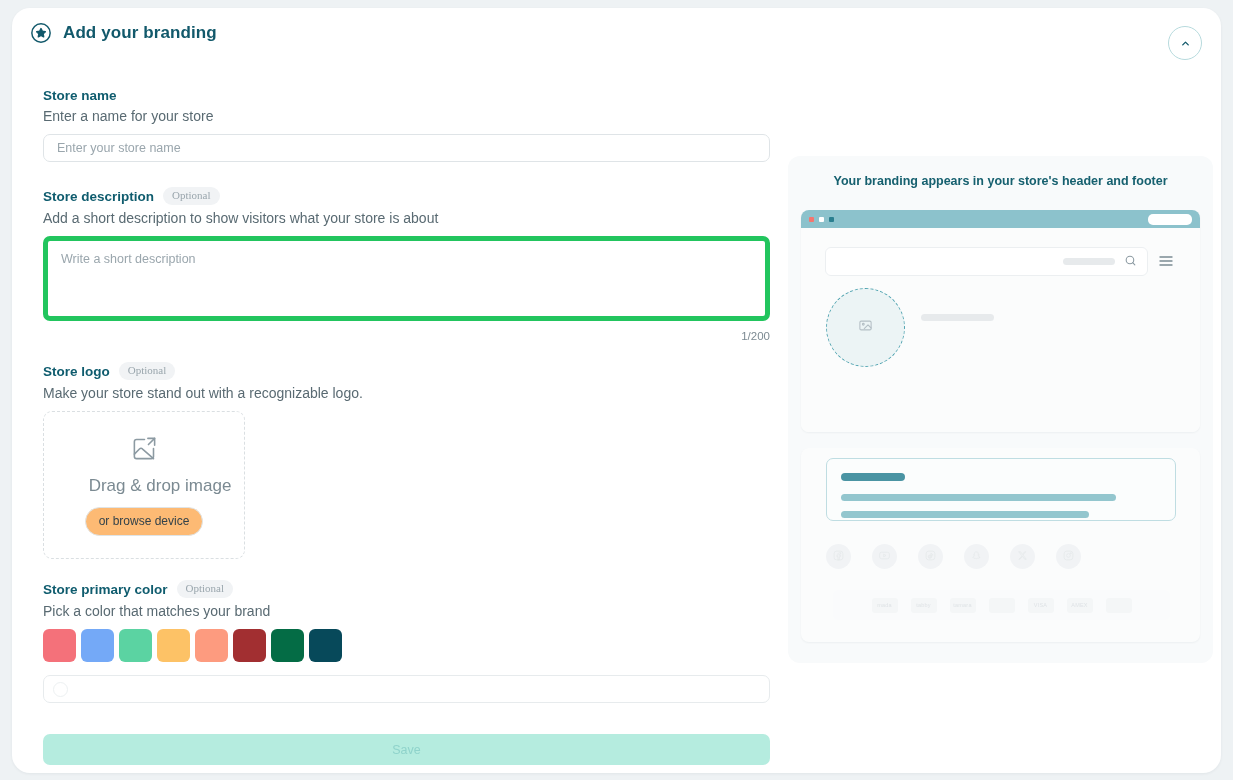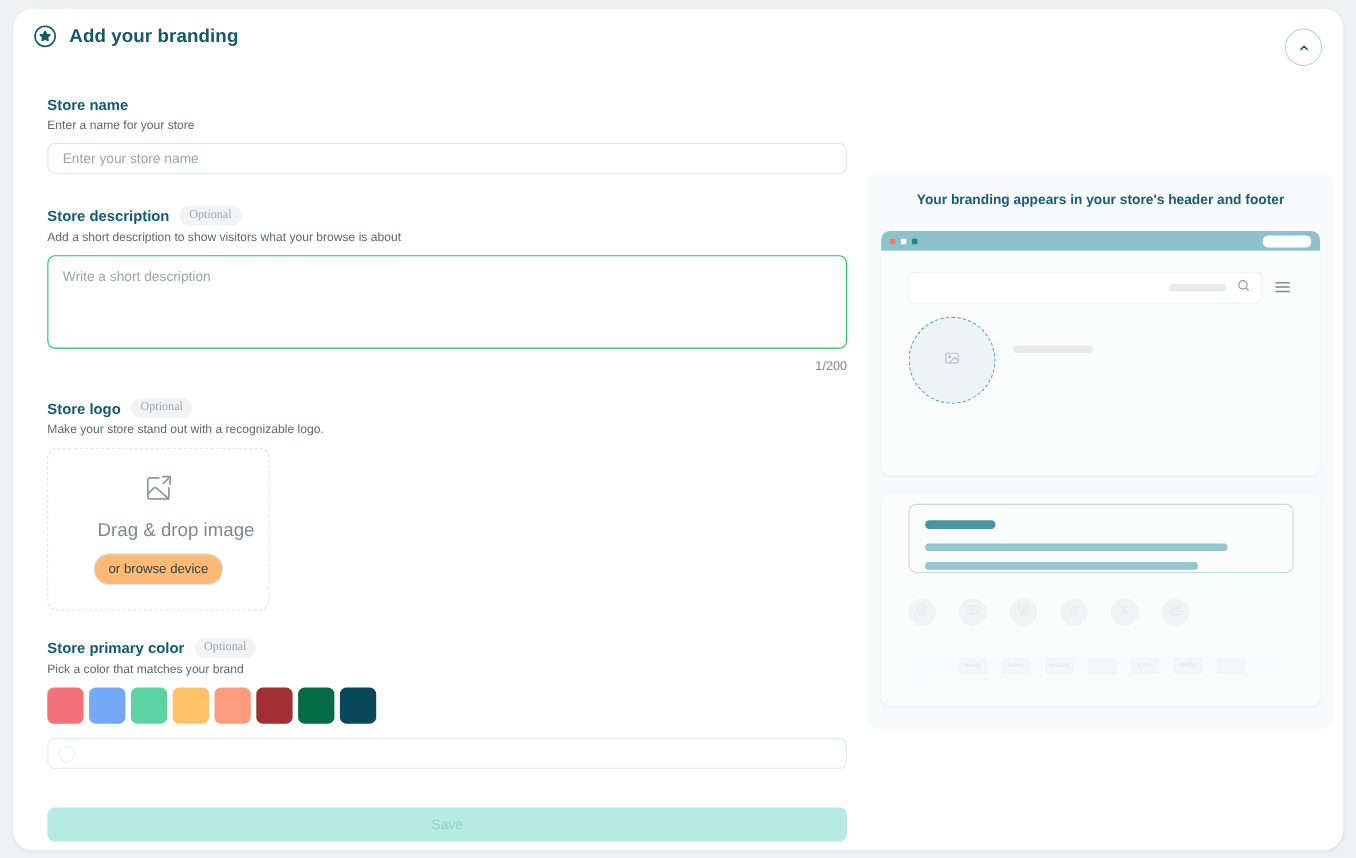--- a/index.html
+++ b/index.html
@@ -63,36 +63,36 @@
   }
   .field-label {
     font-size: 13.5px; font-weight: bold; color: #0f5c6e;
   }
   .optional-pill {
     font-size: 11px; color: #9aa6ad;
     background: #f1f3f5; border-radius: 11px;
     padding: 3px 9px 4px; line-height: 1; font-family: Liberation Serif, serif;
   }
   .field-help {
-    font-size: 11px; color: #596a72;
+    font-size: 14px; color: #596a72;
     margin: 0 0 10px;
   }
   .text-input {
     width: 727px; height: 28px;
     border: 1px solid #dfe4e7; border-radius: 7px;
     background: #fff;
     font-size: 12.5px; color: #33424a;
     padding: 0 13px;
     font-family: "Liberation Sans", sans-serif;
     outline: none;
   }
   .text-input::placeholder { color: #9aa6ad; }
   .textarea {
     width: 727px; height: 85px;
-    border: 1px solid #22c55e; border-radius: 7px;
+    border: 5px solid #22c55e; border-radius: 7px;
     background: #fff; resize: none;
     font-size: 12.5px; color: #33424a;
     padding: 11px 13px;
     font-family: "Liberation Sans", sans-serif;
     outline: none;
   }
   .textarea::placeholder { color: #9aa6ad; }
   .char-count {
     width: 727px; text-align: right;
     font-size: 11.5px; color: #7c8a92;
@@ -270,21 +270,21 @@
         </div>
         <p class="field-help">Enter a name for your store</p>
         <input class="text-input" type="text" placeholder="Enter your store name" style="">
       </div>
 
       <div class="blk-desc">
         <div class="field-label-row">
           <span class="field-label">Store description</span>
           <span class="optional-pill">Optional</span>
         </div>
-        <p class="field-help">Add a short description to show visitors what your browse is about</p>
+        <p class="field-help">Add a short description to show visitors what your store is about</p>
         <textarea class="textarea" placeholder="Write a short description" style=""></textarea>
         <div class="char-count">1/200</div>
       </div>
 
       <div class="blk-logo">
         <div class="field-label-row">
           <span class="field-label">Store logo</span>
           <span class="optional-pill">Optional</span>
         </div>
         <p class="field-help">Make your store stand out with a recognizable logo.</p>

